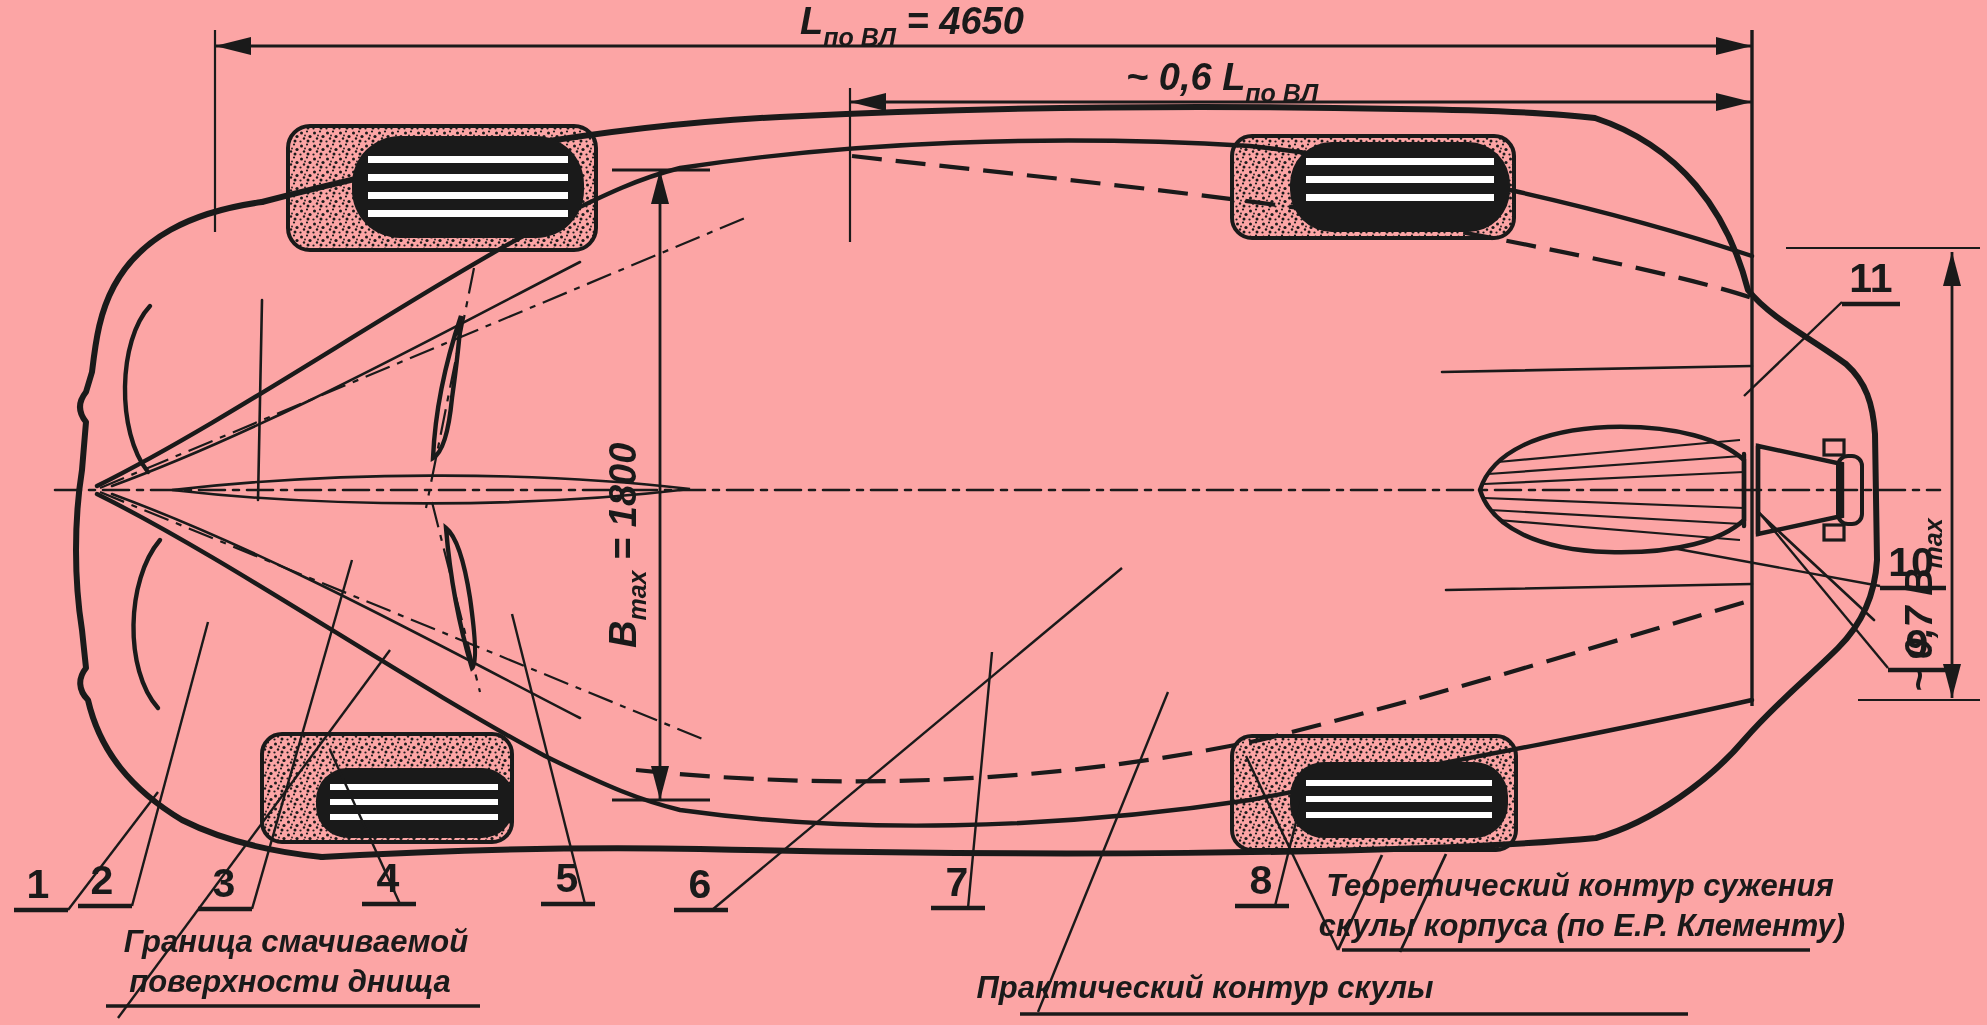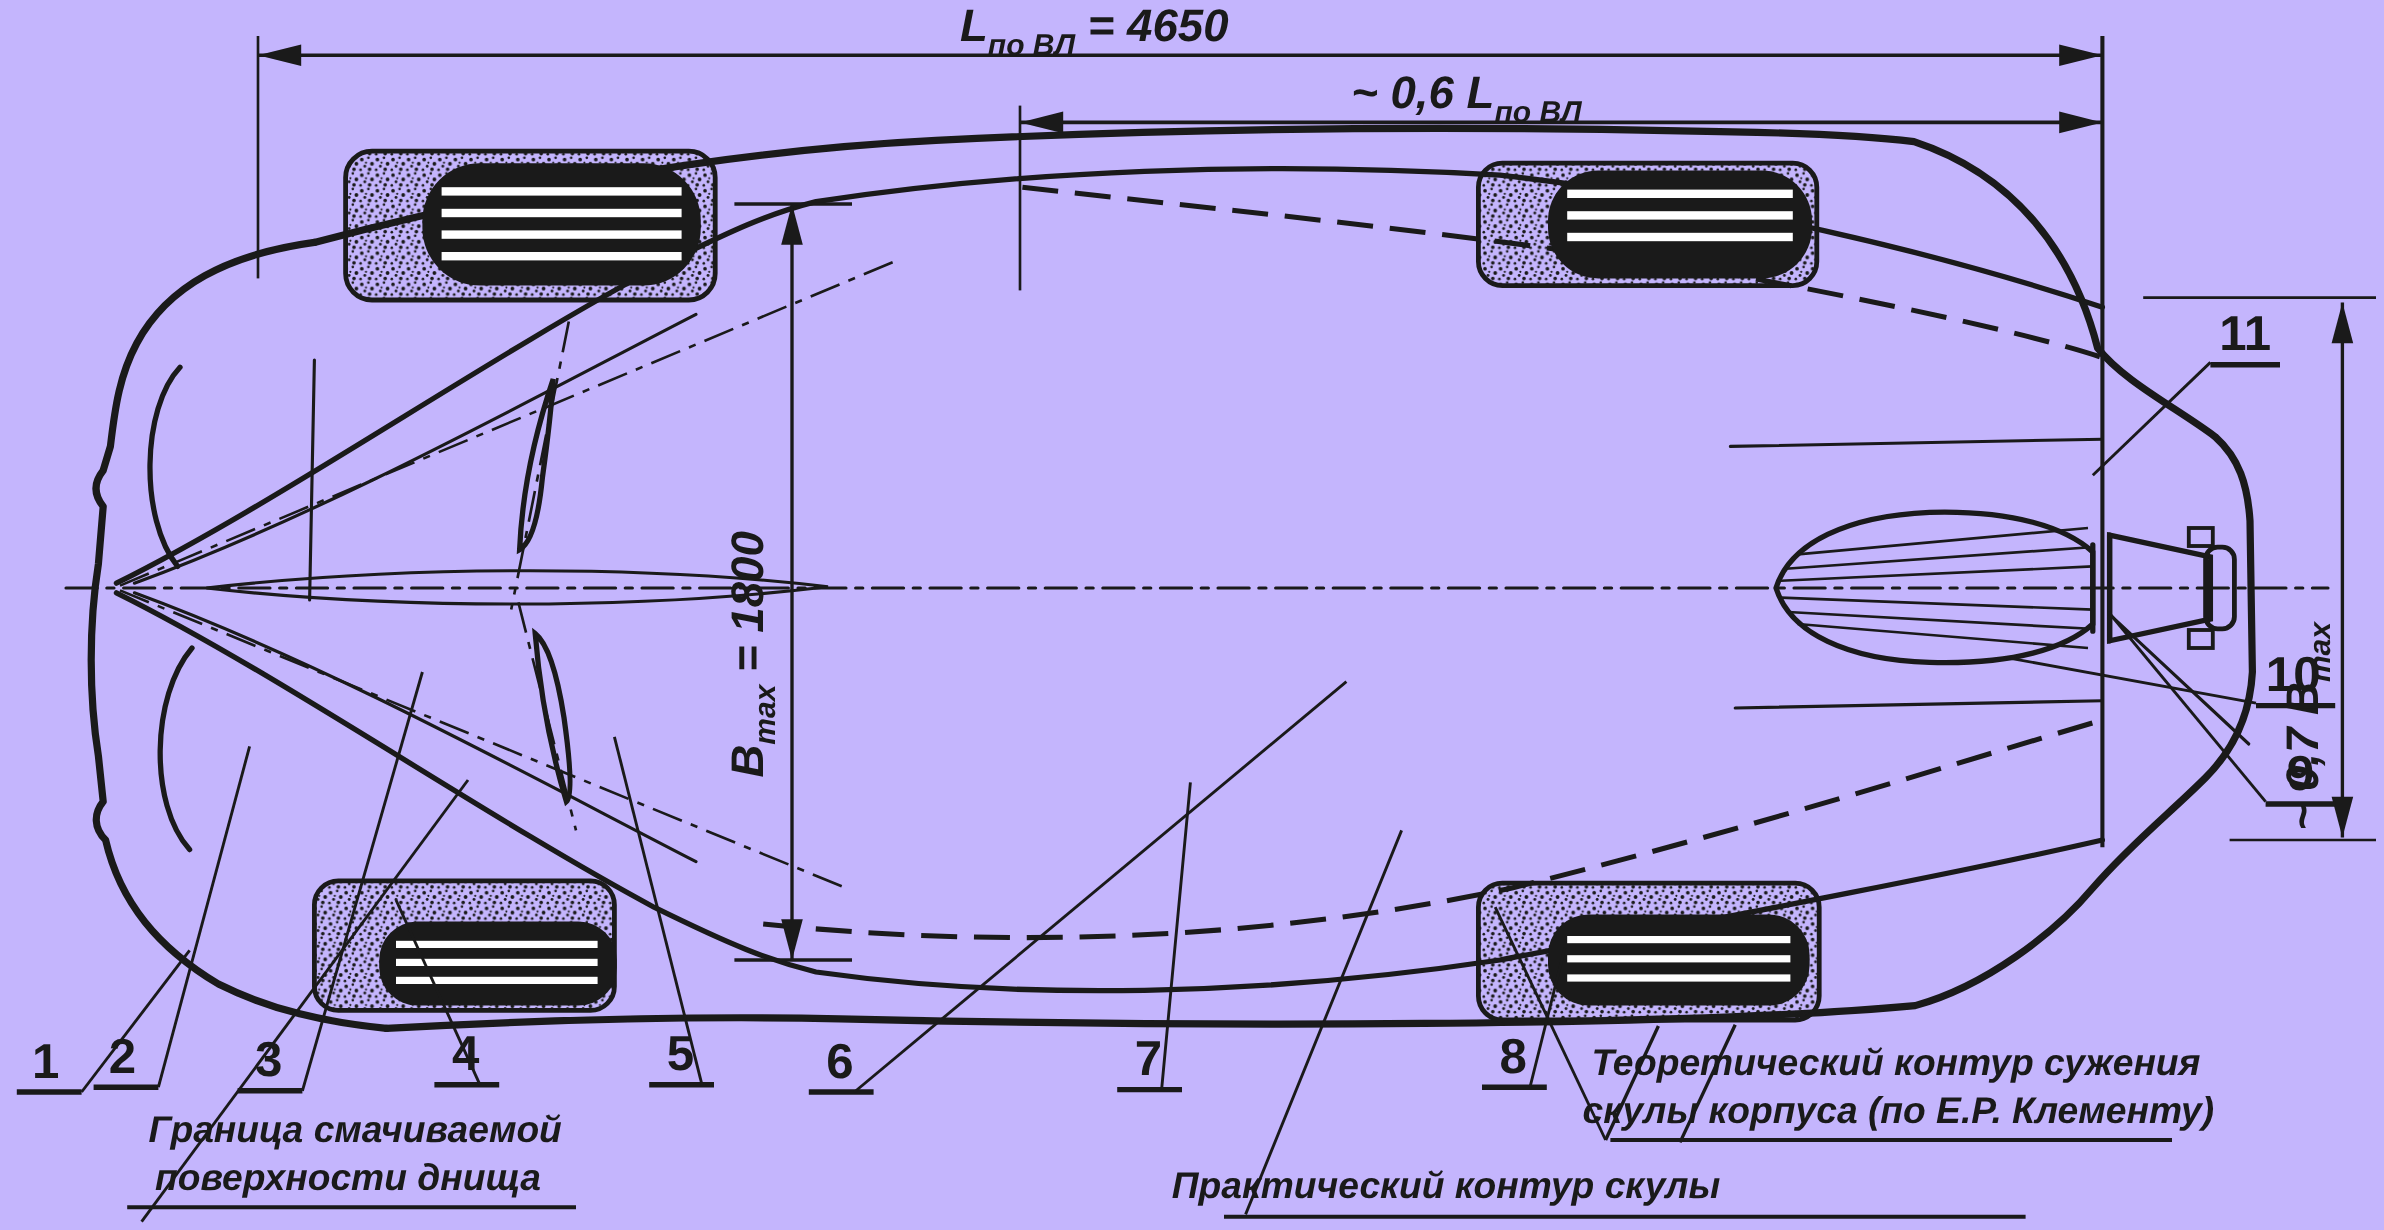--- a/index.html
+++ b/index.html
@@ -1,16 +1,16 @@
 <!DOCTYPE html>
 <html><head>
 <meta charset="utf-8">
 <style>
   html,body{margin:0;padding:0;background:#ffffff;}
-  .sheet{position:relative;width:1987px;height:1025px;background:#c4b5fd;overflow:hidden;}
+  .sheet{position:relative;width:1987px;height:1025px;background:#fca5a5;overflow:hidden;}
   svg{position:absolute;left:0;top:0;}
   .ink{stroke:#1a1a1a;fill:none;}
   .heavy{stroke-width:6;stroke-linecap:round;stroke-linejoin:round;}
   .med{stroke-width:4.4;stroke-linecap:round;}
   .thin{stroke-width:2.6;stroke-linecap:round;}
   .xthin{stroke-width:2.2;}
   .fillink{fill:#1a1a1a;stroke:none;}
   .dashdot{stroke-dasharray:26 8 6 8;}
   .dashed{stroke-dasharray:30 14;stroke-width:4.2;}
   text{fill:#1a1a1a;font-family:"Liberation Sans","DejaVu Sans",sans-serif;}

